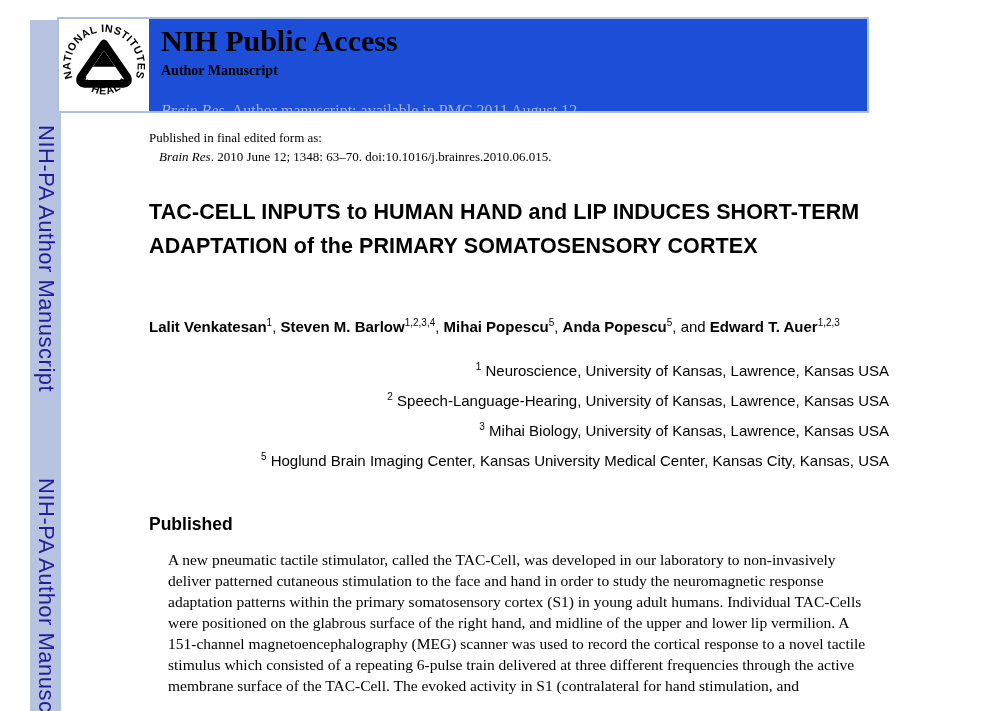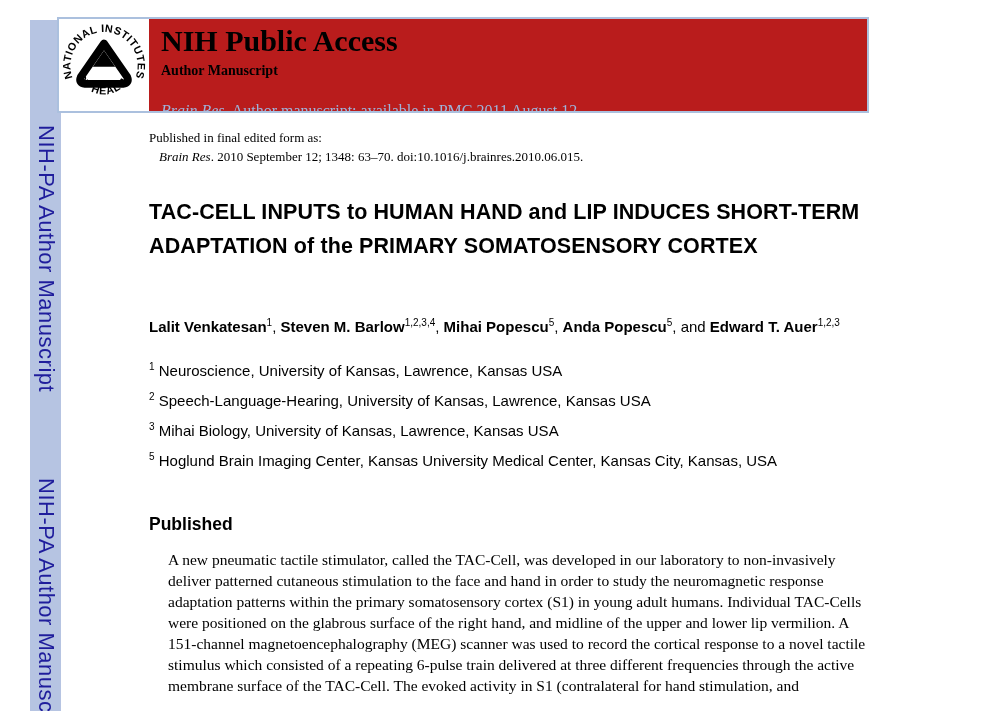--- a/index.html
+++ b/index.html
@@ -27,21 +27,21 @@
   
   .banner {
     position:absolute; left:57px; top:17px; width:812px; height:96px;
     border:2px solid #abc0de; display:flex; background:#fdf0d3;
   }
   .logo-cell {
     width:90px; height:100%; background:#ffffff; flex:0 0 auto;
     display:flex; align-items:center; justify-content:center;
   }
   .banner-text {
-    flex:1 1 auto; background:#b91c1c; padding:5px 0 0 12px;
+    flex:1 1 auto; background:#1d4ed8; padding:5px 0 0 12px;
     font-family:"Liberation Serif", serif; overflow:hidden;
   }
   .banner-title   { font-size:30px; font-weight:700; line-height:34px; }
   .banner-sub     { font-size:14px; font-weight:700; line-height:23px; margin-top:1px; }
   .banner-cite    { font-size:16px; line-height:19px; margin-top:19px; color:#9fb3da; }
 
   
   .published {
     position:absolute; left:149px; top:128px; width:720px;
     font-family:"Liberation Serif", serif; font-size:13px; line-height:19px;
@@ -56,21 +56,21 @@
 
   .authors {
     position:absolute; left:149px; top:317px; width:726px;
     font-size:15px; font-weight:700; line-height:20px;
   }
   .authors sup, .affil sup { font-size:10px; font-weight:400; }
   sup { line-height:0; }
 
   .affils { position:absolute; left:149px; top:362px; width:740px; }
   .affil {
-    font-size:15px; line-height:17px; margin-bottom:13px; font-weight:400;
+    font-size:15px; line-height:17px; margin-bottom:13px; font-weight:400;text-align:right;
   }
 
   .abs-head {
     position:absolute; left:149px; top:514px;
     font-size:17.5px; font-weight:700;
   }
   .abs-body {
     position:absolute; left:168px; top:549px; width:702px; height:162px;
     font-family:"Liberation Serif", serif; font-size:15.5px; line-height:21px;
     text-align:left;
@@ -107,21 +107,21 @@
   </div>
   <div class="banner-text">
     <div class="banner-title">NIH Public Access</div>
     <div class="banner-sub">Author Manuscript</div>
     <div class="banner-cite"><span style="font-style: italic;">Brain Res</span><span>. Author manuscript; available in PMC 2011 August 12.</span></div>
   </div>
 </div>
 
 <div class="published">
   <div class="l1">Published in final edited form as:</div>
-  <div class="l2"><span style="font-style: italic;">Brain Res</span><span>. 2010 September 12; 1348: 63–70. doi:10.1016/j.brainres.2010.06.015.</span></div>
+  <div class="l2"><span style="font-style: italic;">Brain Res</span><span>. 2010 June 12; 1348: 63–70. doi:10.1016/j.brainres.2010.06.015.</span></div>
 </div>
 
 <div class="article-title">TAC-CELL INPUTS to HUMAN HAND and LIP INDUCES SHORT-TERM ADAPTATION of the PRIMARY SOMATOSENSORY CORTEX</div>
 
 <div class="authors"><span style="font-weight: 700;">Lalit Venkatesan</span><sup>1</sup><span style="font-weight: 400;">, </span><span style="font-weight: 700;">Steven M. Barlow</span><sup>1,2,3,4</sup><span style="font-weight: 400;">, </span><span style="font-weight: 700;">Mihai Popescu</span><sup>5</sup><span style="font-weight: 400;">, </span><span style="font-weight: 700;">Anda Popescu</span><sup>5</sup><span style="font-weight: 400;">, and </span><span style="font-weight: 700;">Edward T. Auer</span><sup>1,2,3</sup></div>
 
 <div class="affils">
   <div class="affil"><sup>1</sup><span> Neuroscience, University of Kansas, Lawrence, Kansas USA</span></div>
   <div class="affil"><sup>2</sup><span> Speech-Language-Hearing, University of Kansas, Lawrence, Kansas USA</span></div>
   <div class="affil"><sup>3</sup><span> Mihai Biology, University of Kansas, Lawrence, Kansas USA</span></div>

